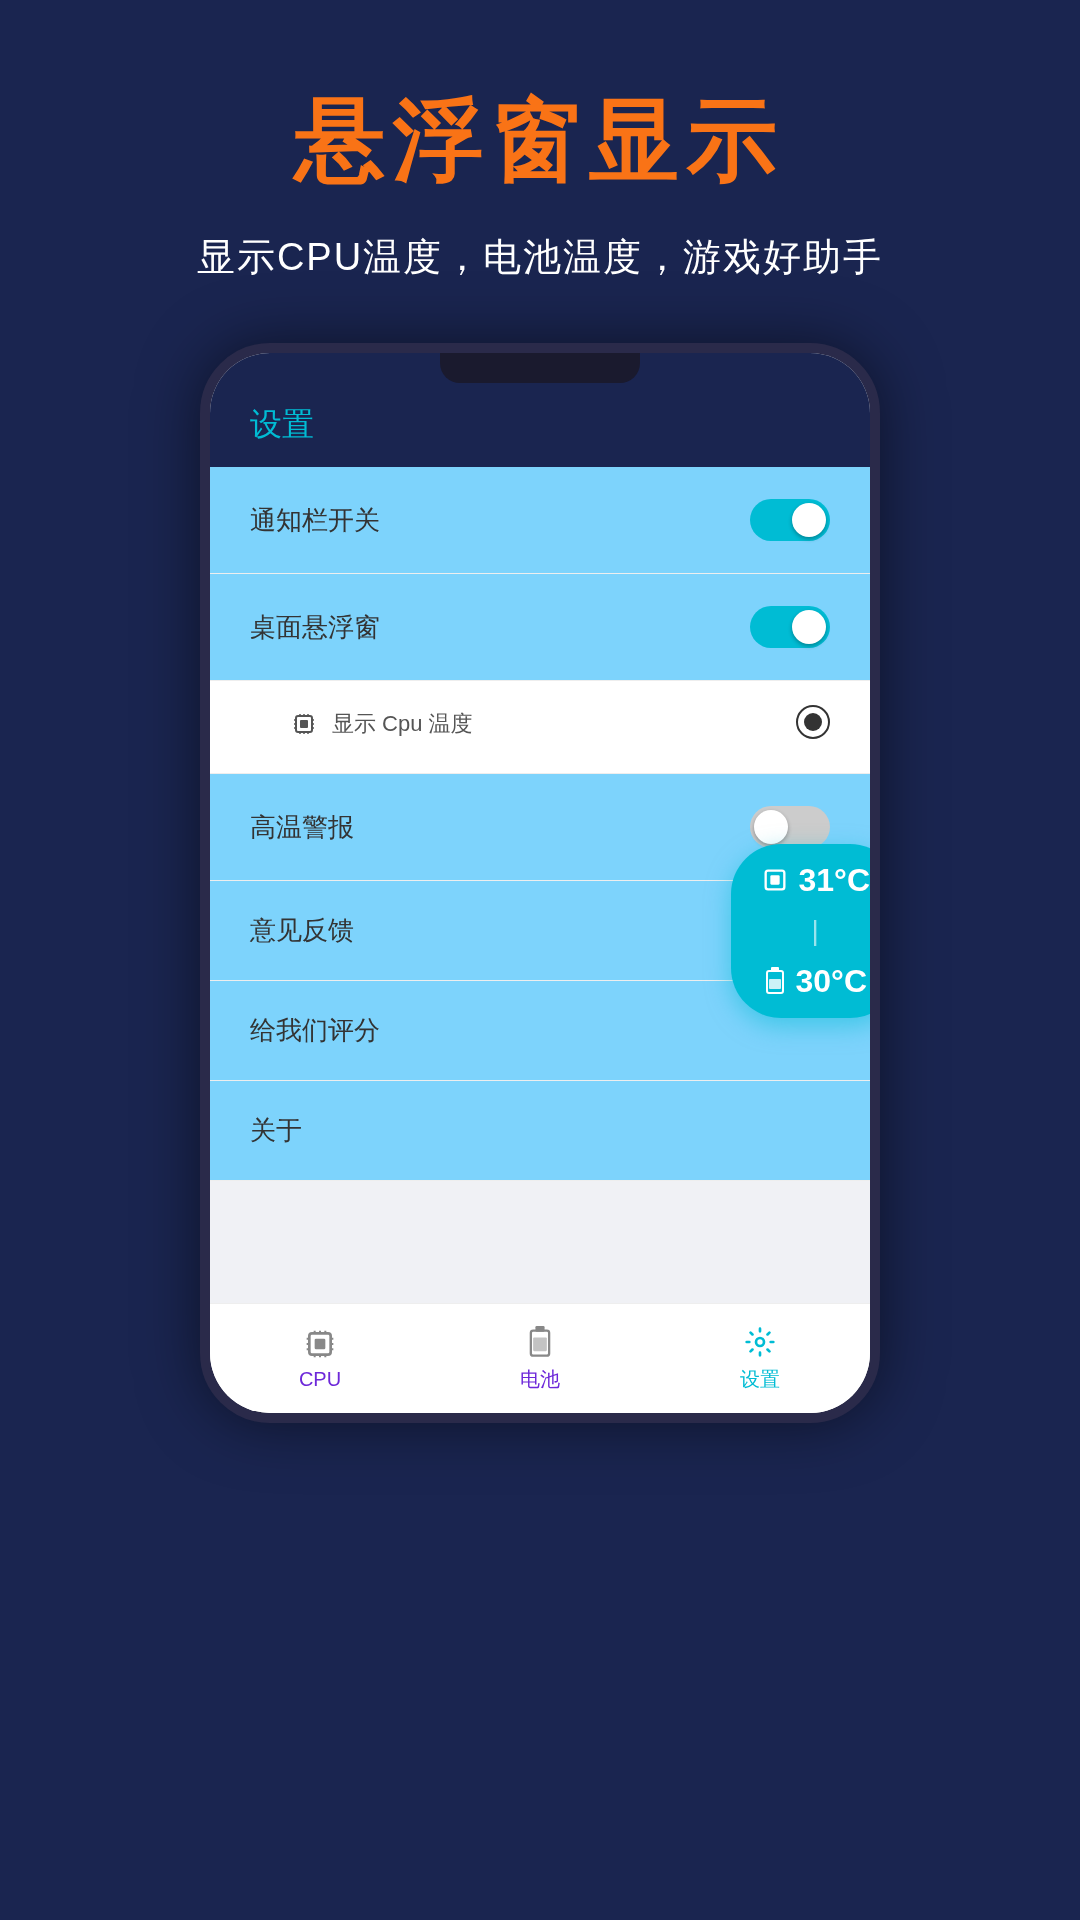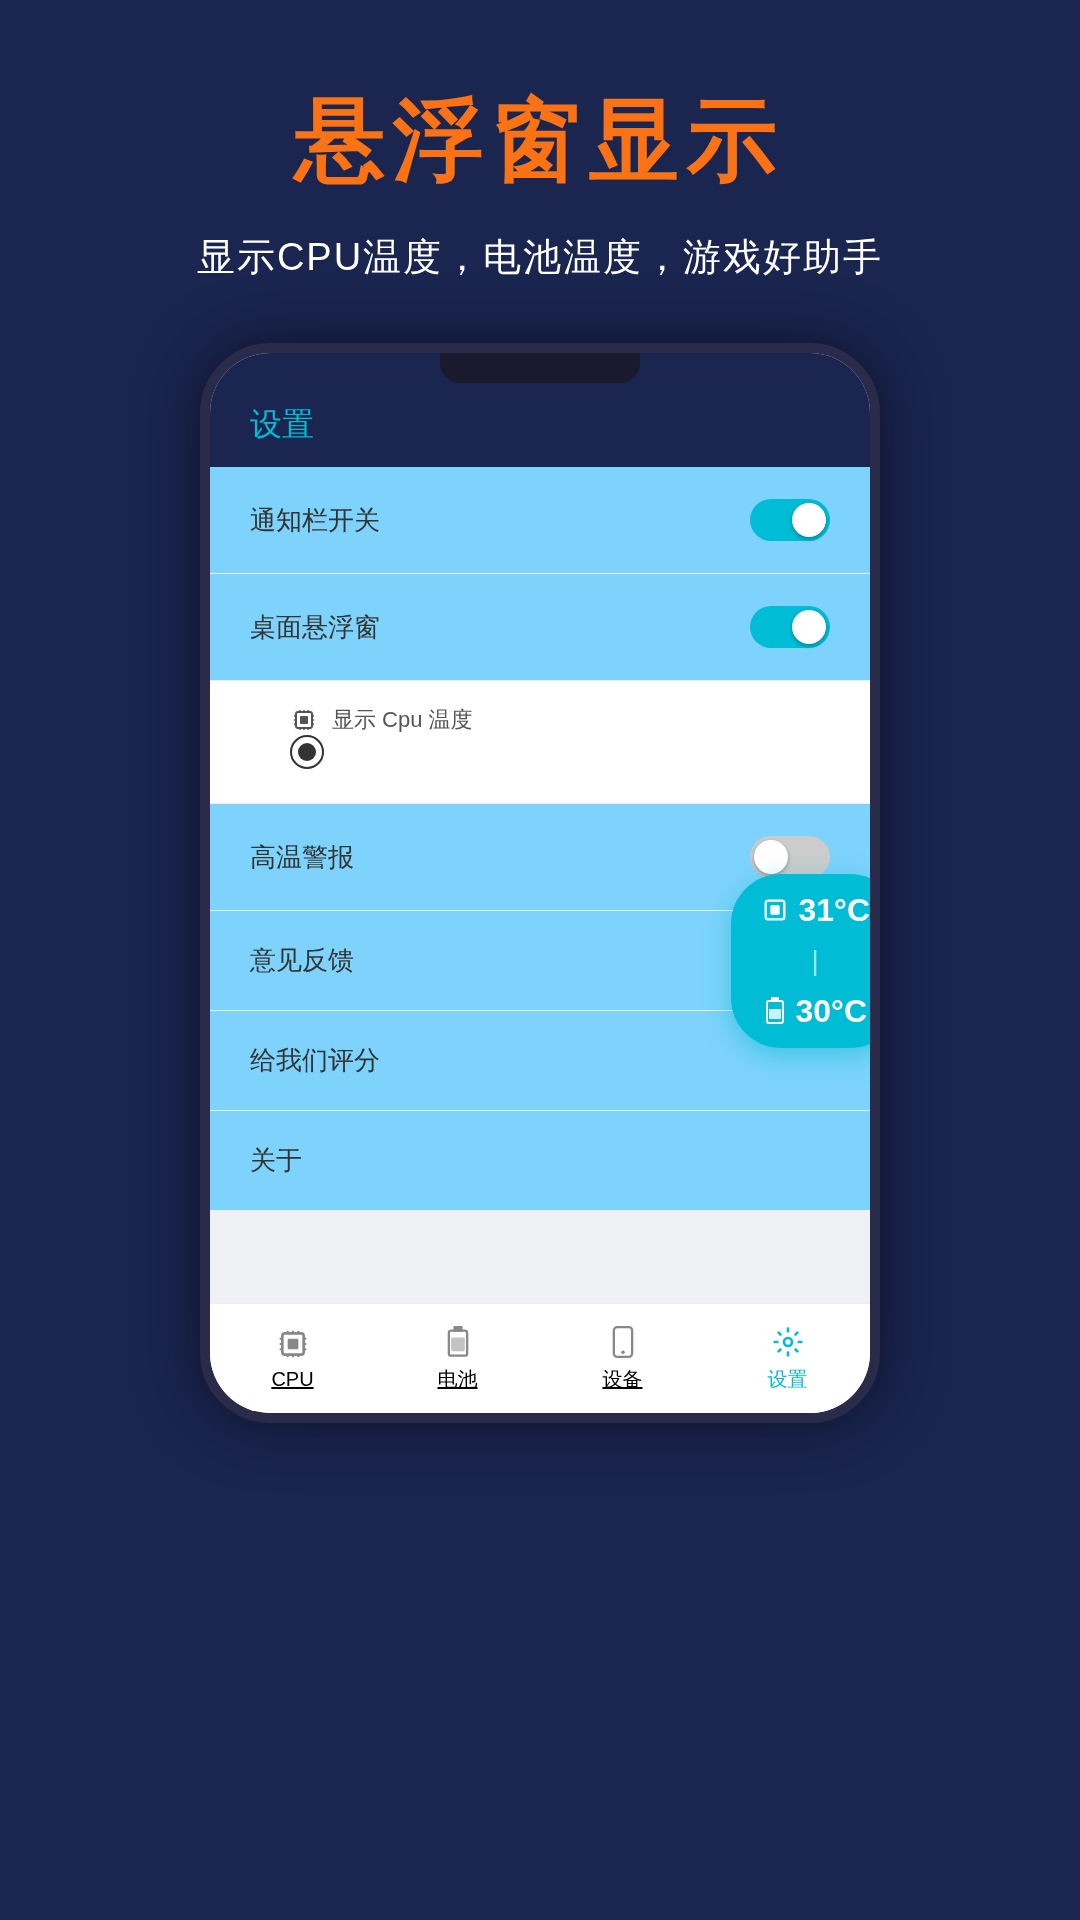--- a/index.html
+++ b/index.html
@@ -147,24 +147,23 @@
     }
 
     .sub-items {
       background: #ffffff;
       padding: 10px 40px 20px 80px;
       border-bottom: 1px solid #eeeeee;
     }
 
     .sub-item {
       display: flex;
-      align-items: flex-start;
+      align-items: flex-end;
       justify-content: space-between;
       padding: 14px 0;
-      flex-direction: column;
     }
 
     .sub-item-left {
       display: flex;
       align-items: center;
       gap: 14px;
     }
 
     .sub-item-icon {
       width: 28px;
@@ -254,22 +253,21 @@
 
     .nav-label {
       font-size: 20px;
     }
 
     .nav-label.active {
       color: #00bcd4;
     }
 
     .nav-label.inactive {
-      color: #000000;
-      text-decoration: underline;
+      color: #6d28d9;
     }
 
     
     svg { display: block; }
   </style>
 </head>
 <body>
 
 <div class="header-section">
   <div class="main-title">悬浮窗显示</div>
@@ -400,29 +398,20 @@
           <div class="nav-icon">
             <svg width="28" height="32" viewBox="0 0 20 28" fill="#888">
               <rect x="2" y="4" width="16" height="22" rx="2" fill="none" stroke="#888" stroke-width="2"></rect>
               <rect x="6" y="0" width="8" height="5" rx="1" fill="#888"></rect>
               <rect x="4" y="10" width="12" height="12" rx="1" fill="#888" opacity="0.5"></rect>
             </svg>
           </div>
           <span class="nav-label inactive">电池</span>
         </div>
 
-        <div class="nav-item">
-          <div class="nav-icon">
-            <svg width="28" height="32" viewBox="0 0 20 28" fill="#888">
-              <rect x="2" y="1" width="16" height="26" rx="3" fill="none" stroke="#888" stroke-width="2"></rect>
-              <circle cx="10" cy="23" r="1.5" fill="#888"></circle>
-            </svg>
-          </div>
-          <span class="nav-label inactive">设备</span>
-        </div>
 
         <div class="nav-item">
           <div class="nav-icon">
             <svg width="32" height="32" viewBox="0 0 24 24" fill="none">
               <circle cx="12" cy="12" r="3" stroke="#00bcd4" stroke-width="2"></circle>
               <path d="M12 2v2M12 20v2M2 12h2M20 12h2M4.93 4.93l1.41 1.41M17.66 17.66l1.41 1.41M4.93 19.07l1.41-1.41M17.66 6.34l1.41-1.41" stroke="#00bcd4" stroke-width="2" stroke-linecap="round"></path>
             </svg>
           </div>
           <span class="nav-label active">设置</span>
         </div>

